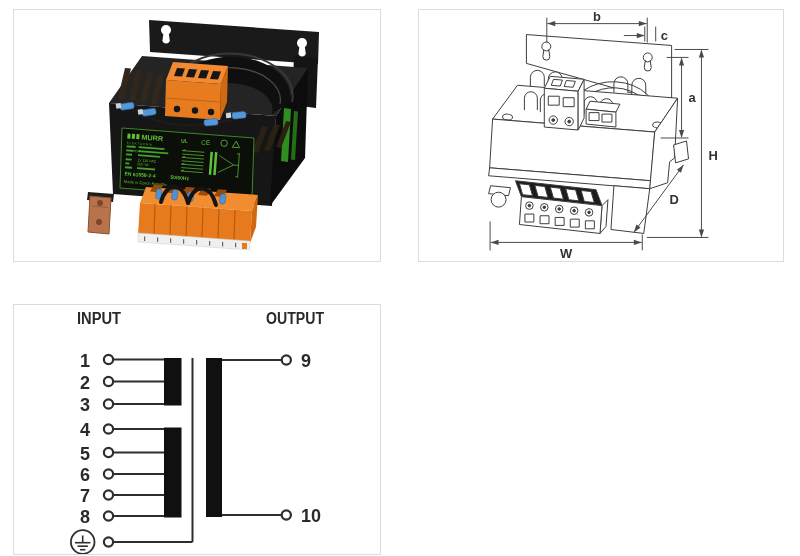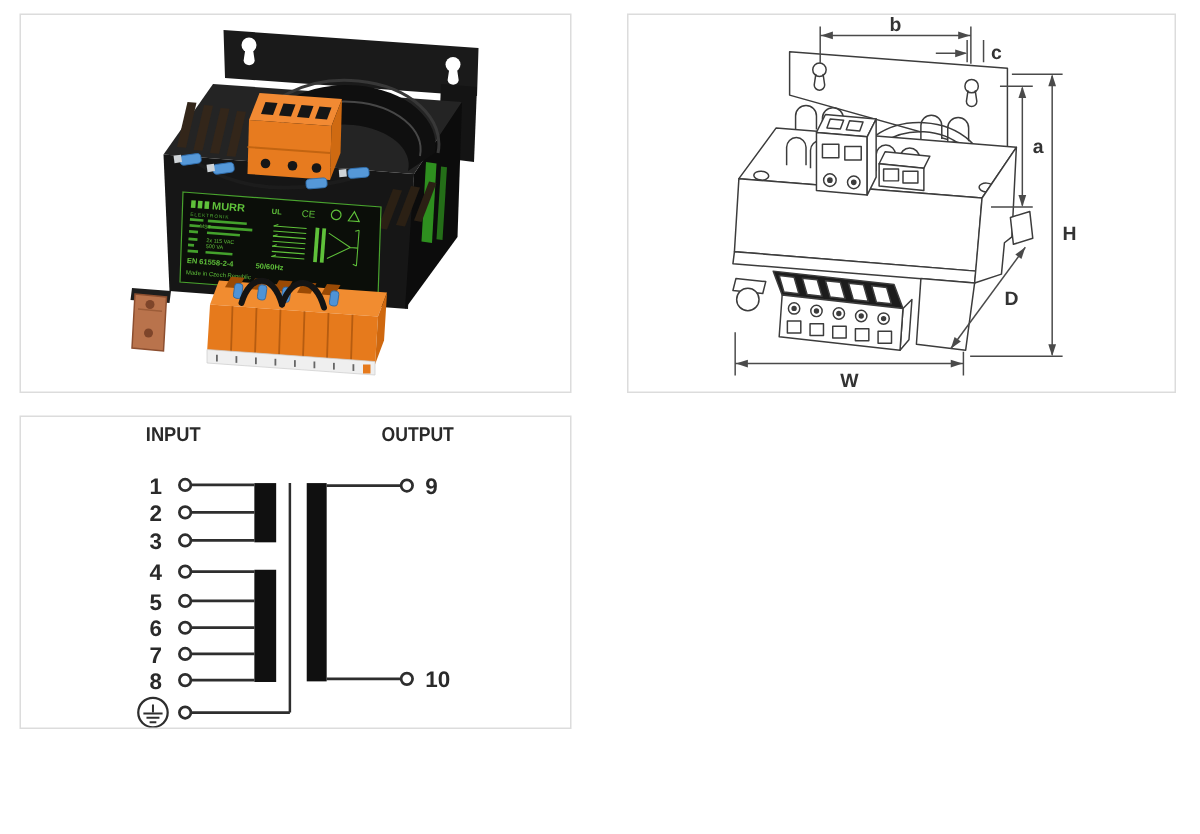--- a/index.html
+++ b/index.html
@@ -2,21 +2,21 @@
 <html><head>
 <meta charset="utf-8">
 <style>
   html,body{margin:0;padding:0;background:#ffffff;}
   .page{position:relative;width:800px;height:556px;background:#ffffff;
         font-family:"Liberation Sans",sans-serif;overflow:hidden;}
   .panel{position:absolute;background:#ffffff;border:1px solid #dcdcdc;box-sizing:border-box;}
   .panel svg{display:block;width:100%;height:100%;}
   #photo-panel{left:13px;top:9px;width:368px;height:253px;}
   #drawing-panel{left:418px;top:9px;width:366px;height:253px;}
-  #schematic-panel{left:13px;top:277px;width:368px;height:209px;}
+  #schematic-panel{left:13px;top:304px;width:368px;height:251px;}
   text{font-family:"Liberation Sans",sans-serif;}
 </style>
 </head>
 <body>
 
 <div class="page">
 
   <div class="panel" id="photo-panel">
     <svg viewBox="0 0 366 251">
 

